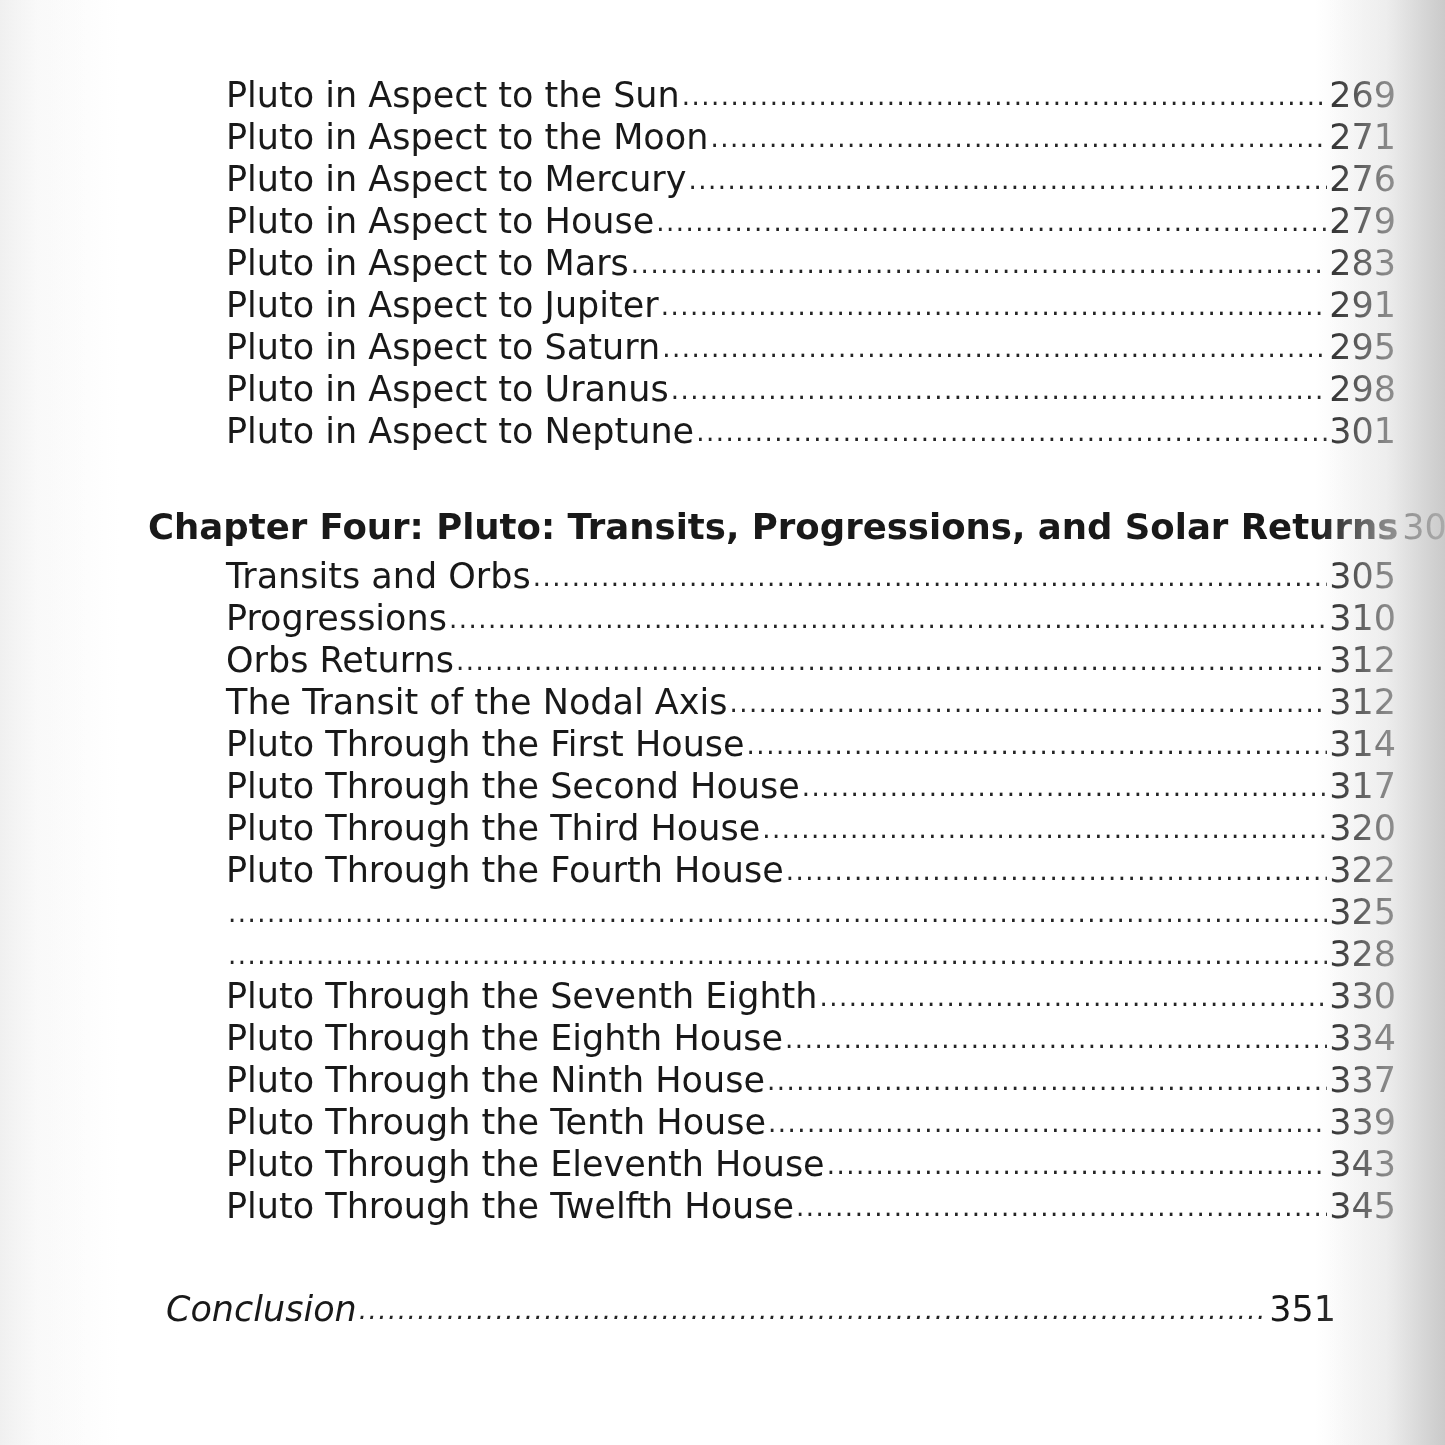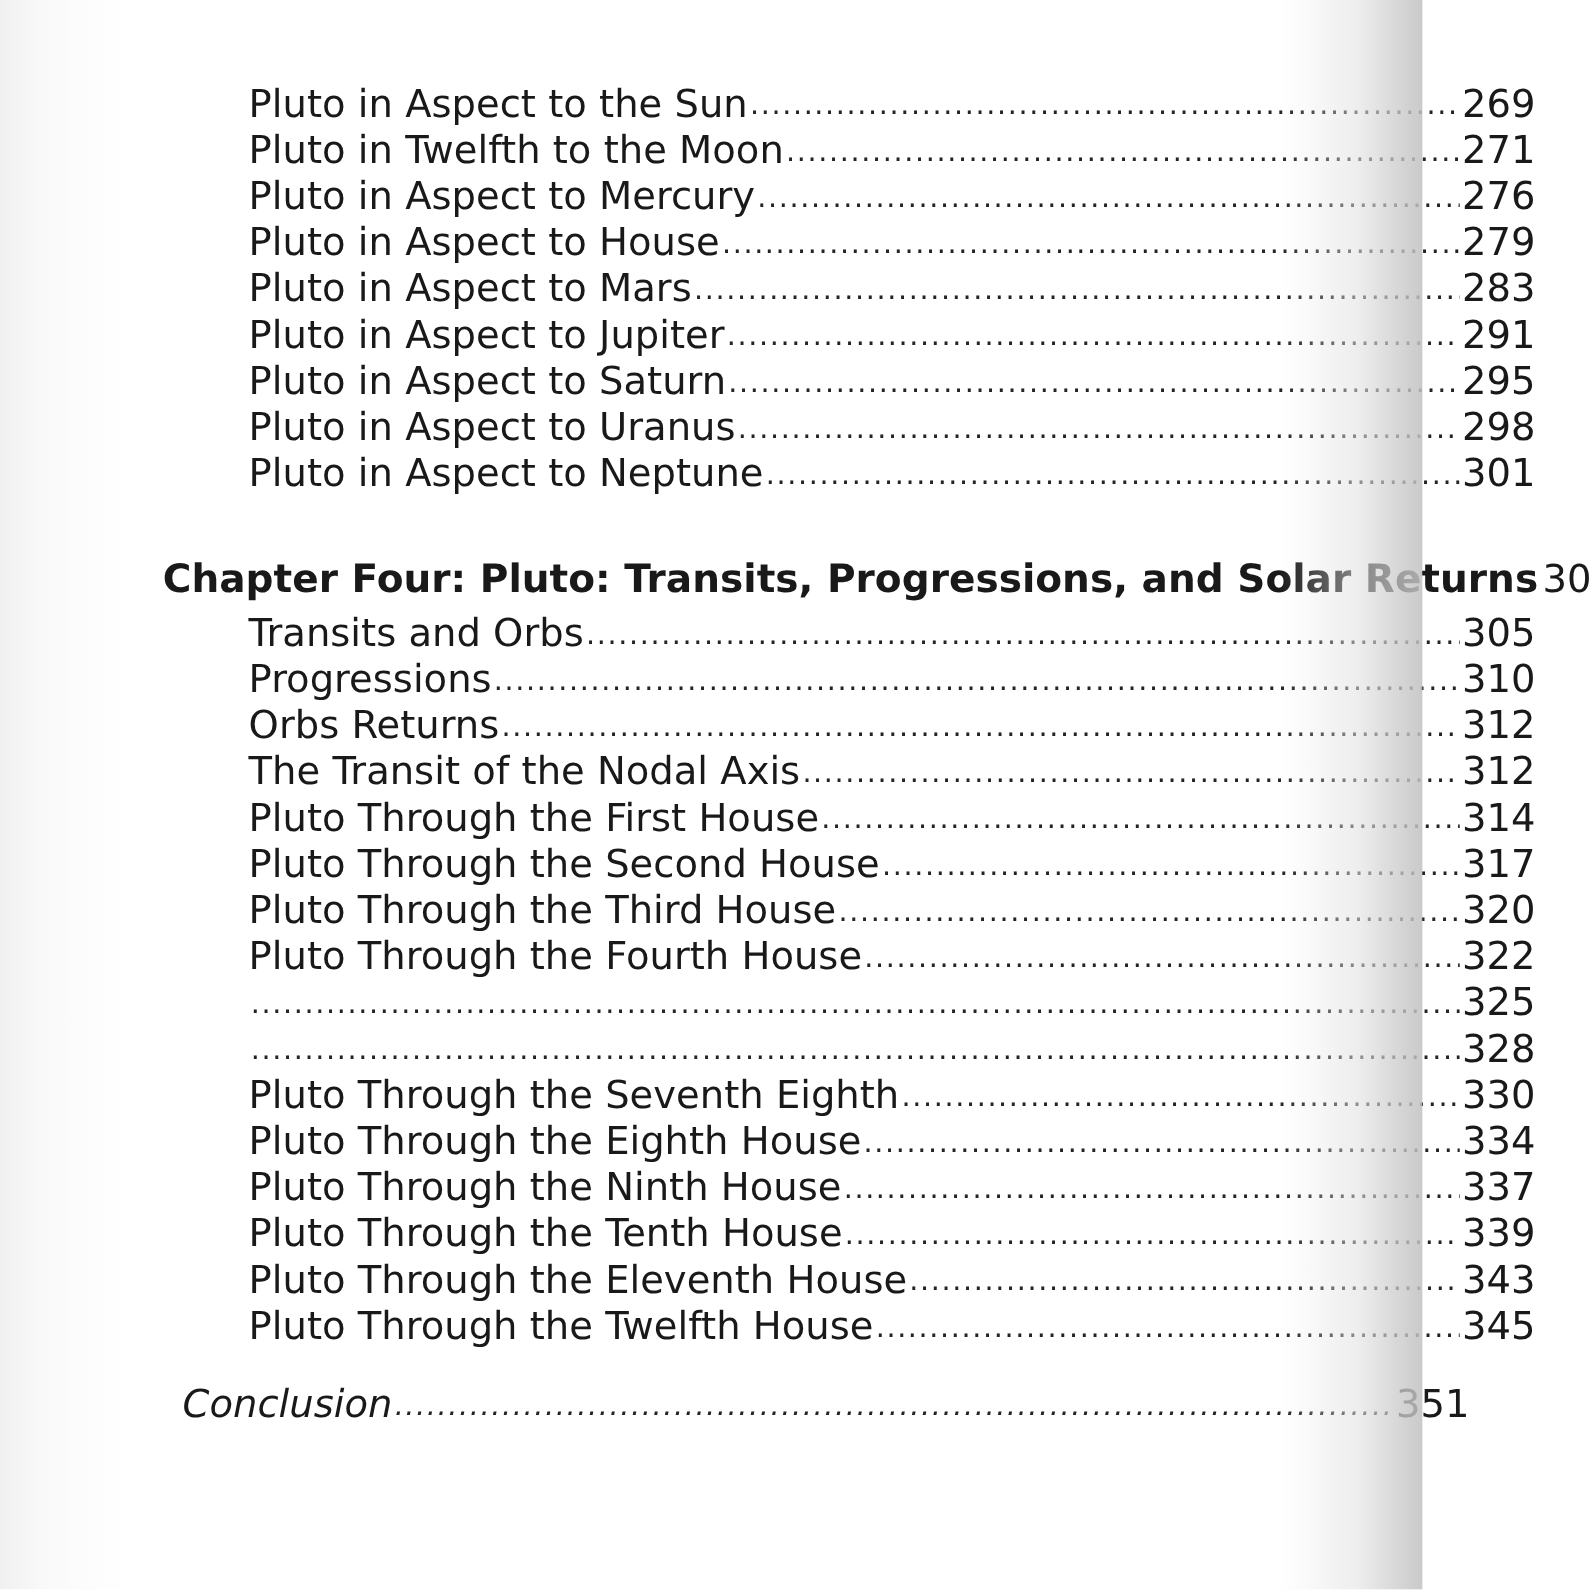--- a/index.html
+++ b/index.html
@@ -8,21 +8,21 @@
   }
   body {
     width: 1445px;
     height: 1445px;
     background: #ffffff;
     font-family: "DejaVu Sans", sans-serif;
     overflow: hidden;
   }
   #page {
     position: relative;
-    width: 1293px;
+    width: 1445px;
     height: 1445px;
     background:
       linear-gradient(to right, #ffffff 0%, #fdfdfd 2%, #ffffff 6%, #ffffff 92%, #f7f7f7 97%, #ededed 100%);
   }
   
   #page::after {
     content: "";
     position: absolute;
     top: 0; right: 0; bottom: 0;
     width: 130px;
@@ -92,41 +92,41 @@
     font-size: 26px;
     letter-spacing: 1.5px;
   }
   .chapter .page { font-size: 35px; font-weight: 400; }
 
   
   .conclusion {
     padding-left: 18px;
     font-size: 35px;
     font-style: italic;
-    margin-top: 36px;
+    margin-top: 68px;
   }
   .conclusion .page { font-style: normal; font-size: 35px; }
 
   .gap-after { margin-bottom: 16px; }
 </style>
 </head>
 <body>
 
 <div id="page">
 
   <div class="toc">
 
     <div class="row lvl2">
       <span class="label">Pluto in Aspect to the Sun</span>
       <span class="dots">.........................................................................................................................................................................</span>
       <span class="page">269</span>
     </div>
 
     <div class="row lvl2">
-      <span class="label">Pluto in Twelfth to the Moon</span>
+      <span class="label">Pluto in Aspect to the Moon</span>
       <span class="dots">.........................................................................................................................................................................</span>
       <span class="page">271</span>
     </div>
 
     <div class="row lvl2">
       <span class="label">Pluto in Aspect to Mercury</span>
       <span class="dots">.........................................................................................................................................................................</span>
       <span class="page">276</span>
     </div>
 

